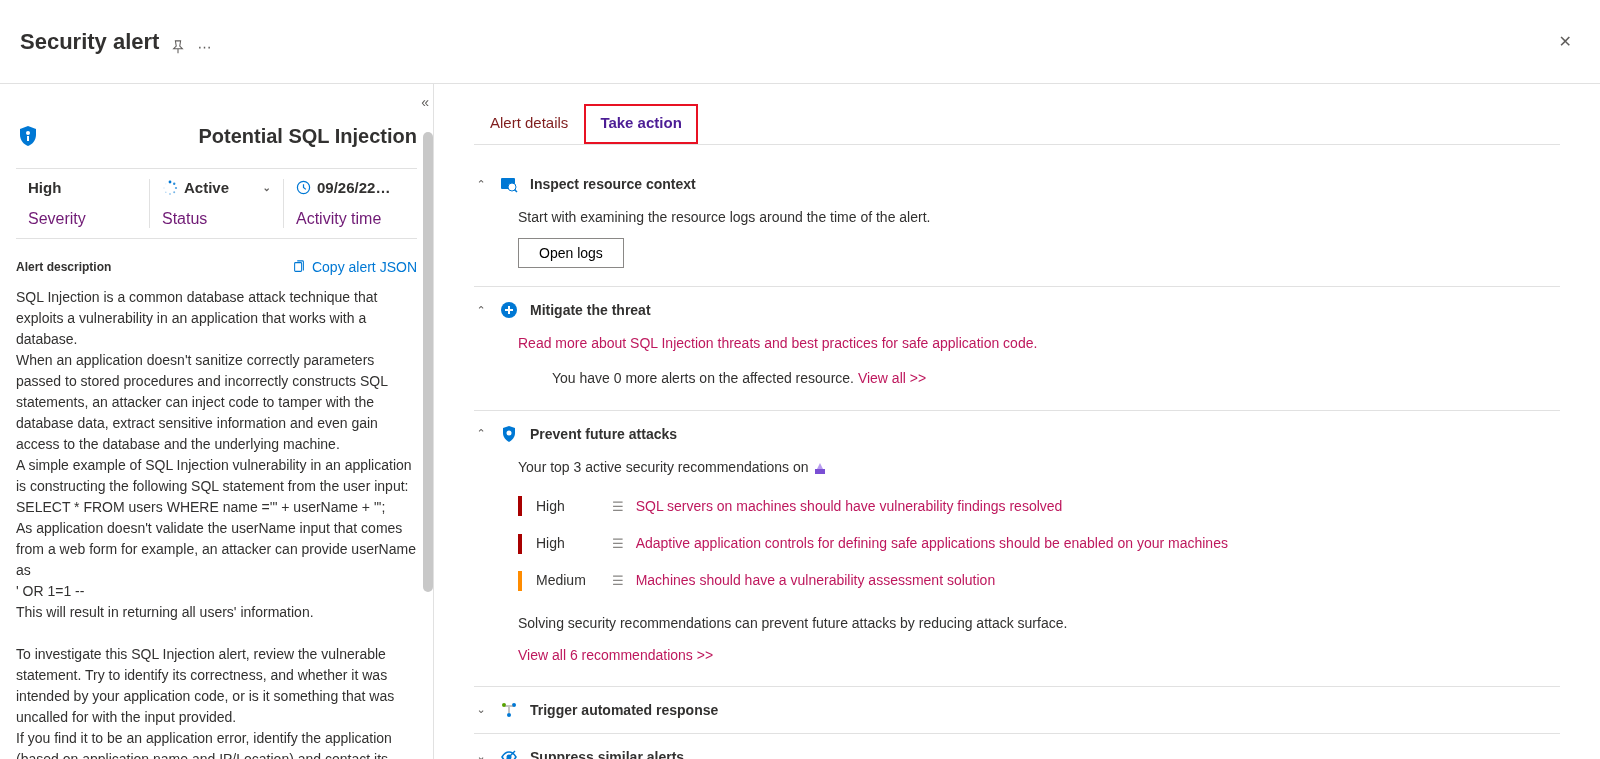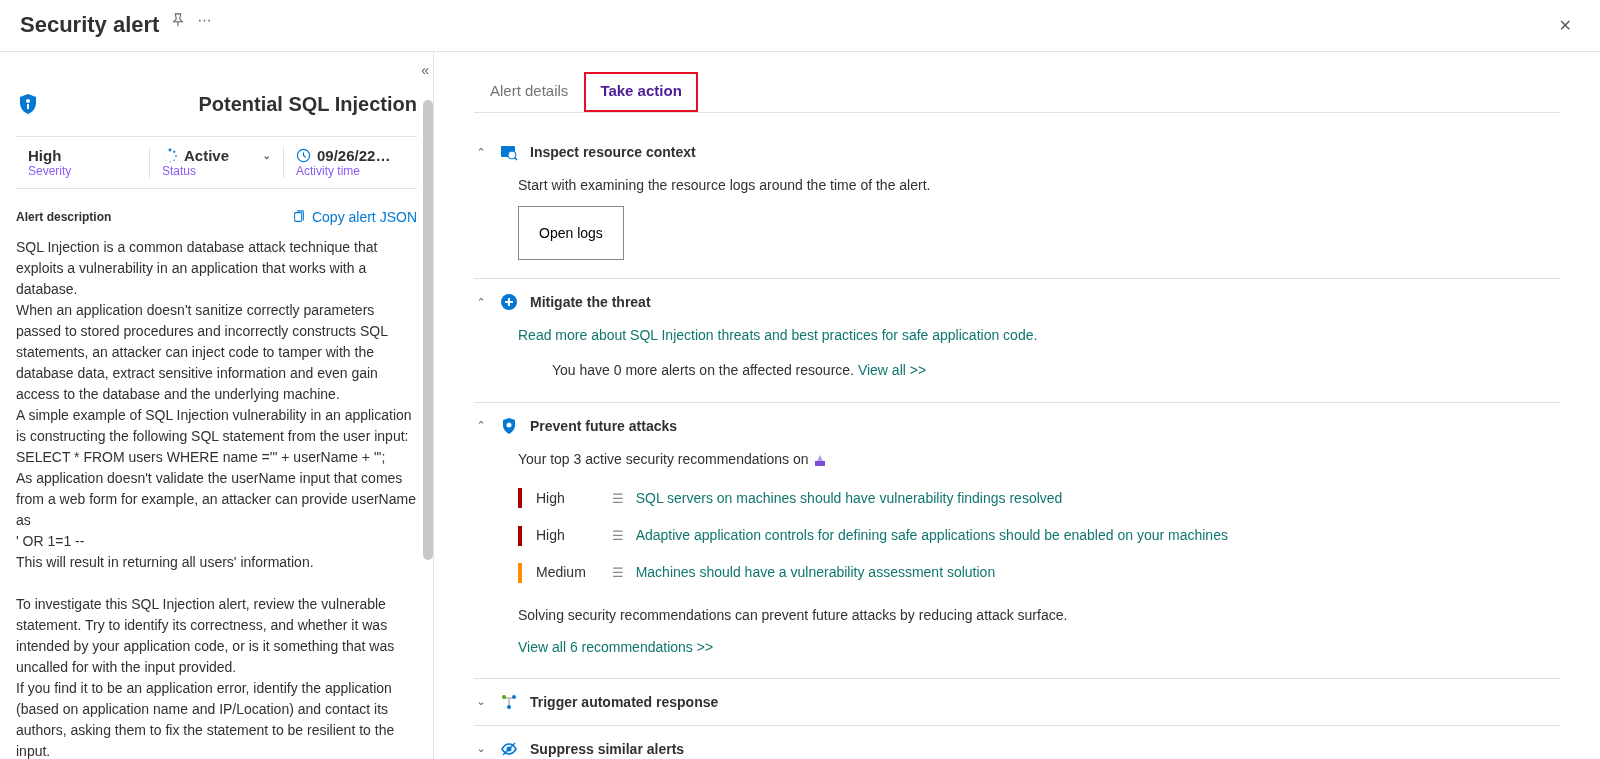--- a/index.html
+++ b/index.html
@@ -1,64 +1,64 @@
 <!DOCTYPE html>
 <html><head>
   <meta charset="utf-8">
   <style>
     * { box-sizing: border-box; margin: 0; padding: 0; }
     body { font-family: 'Segoe UI', Tahoma, sans-serif; font-size: 14px; color: #323130; background: #fff; }
     
-    .header { display: flex; align-items: flex-start; padding: 12px 20px; border-bottom: 1px solid #e1e1e1; }
+    .header { display: flex; align-items: flex-end; padding: 28px 20px; border-bottom: 1px solid #e1e1e1; }
     .header-title { font-size: 22px; font-weight: 600; margin-right: 12px; }
     .header-icons { display: flex; gap: 12px; align-items: center; color: #605e5c; }
     .header-close { margin-left: auto; font-size: 16px; color: #605e5c; cursor: pointer; padding: 4px 8px; }
     
     .main { display: flex; height: calc(100vh - 50px); }
     
     .left-panel { width: 434px; border-right: 1px solid #e1e1e1; position: relative; overflow-y: auto; padding: 20px 16px 16px 16px; }
     .collapse-btn { position: absolute; top: 10px; right: 4px; font-size: 14px; color: #605e5c; cursor: pointer; }
     
     .alert-title-row { display: flex; align-items: center; gap: 10px; margin-bottom: 20px; margin-top: 20px; justify-content: space-between; }
     .shield-icon { width: 24px; height: 24px; }
     .alert-title { font-size: 20px; font-weight: 600; }
     
     .meta-row { display: flex; border-top: 1px solid #e1e1e1; border-bottom: 1px solid #e1e1e1; padding: 10px 0; margin-bottom: 20px; }
     .meta-cell { flex: 1; padding: 0 12px; border-right: 1px solid #e1e1e1; }
     .meta-cell:last-child { border-right: none; }
     .meta-value-row { display: flex; align-items: center; gap: 6px; font-size: 15px; font-weight: 600; }
-    .meta-label { font-size: 12px; color: #8b5cf6; margin-top: 0; }
+    .meta-label { font-size: 16px; color: #701a75; margin-top: 14px; }
     .chevron-sm { margin-left: auto; font-size: 10px; color: #605e5c; }
     
     .desc-header { display: flex; justify-content: space-between; align-items: center; margin-bottom: 12px; }
     .desc-title { font-size: 12px; font-weight: 600; }
     .copy-link { color: #0078d4; font-size: 14px; display: flex; align-items: center; gap: 6px; cursor: pointer; }
     
     .desc-body { font-size: 14px; line-height: 1.5; color: #323130; white-space: pre-wrap; margin-bottom: 28px; }
     
     .scrollbar-track { position: absolute; right: 0; top: 48px; bottom: 0; width: 10px; }
     .scrollbar-thumb { position: absolute; right: 0; top: 0; width: 10px; height: 460px; background: #c8c8c8; border-radius: 5px; }
     
     .right-panel { flex: 1; padding: 20px 40px; overflow-y: auto; }
     
     .tabs { display: flex; gap: 0; border-bottom: 1px solid #e1e1e1; margin-bottom: 16px; }
-    .tab { padding: 10px 16px; font-size: 15px; color: #737373; cursor: pointer; border-bottom: 3px solid transparent; }
+    .tab { padding: 10px 16px; font-size: 15px; color: #7f1d1d; cursor: pointer; border-bottom: 3px solid transparent; }
     .tab.active { color: #4c1d95; font-weight: 600; border-bottom-color: #0078d4; }
     .tab.highlighted { border: 2px solid #e81123; padding: 8px 14px; }
     
     .section { border-bottom: 1px solid #e1e1e1; padding: 10px 0; }
     .section-header { display: flex; align-items: center; gap: 12px; cursor: pointer; padding: 4px 0; }
     .section-chevron { width: 14px; font-size: 11px; color: #605e5c; text-align: center; }
     .section-icon { width: 18px; height: 18px; display: flex; align-items: center; justify-content: center; }
     .section-title { font-size: 14px; font-weight: 600; }
     .section-body { padding: 8px 0 8px 44px; font-size: 14px; line-height: 1.8; }
     
-    .btn-outline { border: 1px solid #8a8886; background: #fff; padding: 18px 20px; font-size: 14px; cursor: pointer; margin-top: 8px; }
-    
-    .link { color: #0f766e; cursor: pointer; }
+    .btn-outline { border: 1px solid #8a8886; background: #fff; padding: 6px 20px; font-size: 14px; cursor: pointer; margin-top: 8px; }
+    
+    .link { color: #be185d; cursor: pointer; }
     
     .rec-list { margin: 8px 0 12px 0; }
     .rec-row { display: flex; align-items: center; gap: 14px; padding: 6px 0; }
     .sev-bar { width: 4px; height: 20px; }
     .sev-high { background: #a80000; }
     .sev-medium { background: #ff8c00; }
     .sev-label { width: 62px; font-size: 14px; }
     .checklist-icon { color: #8a8886; font-size: 13px; letter-spacing: -2px; }
     
     .small-icon { font-size: 14px; }

